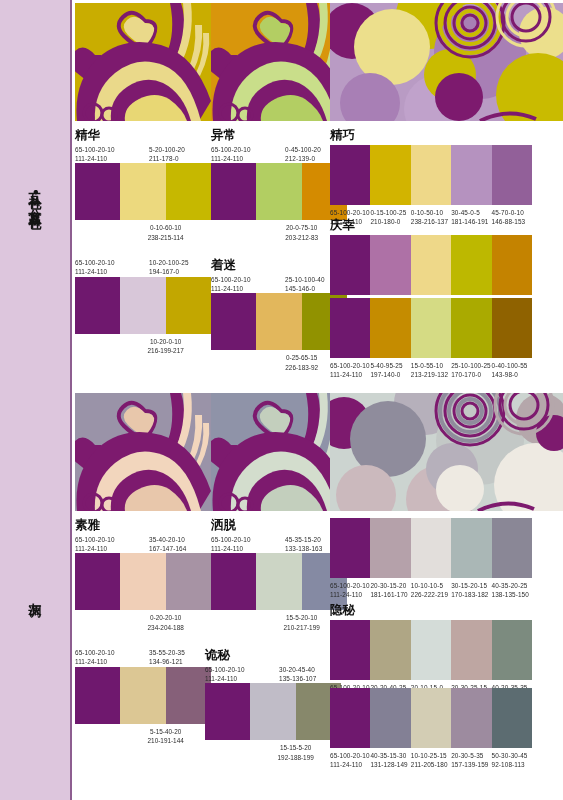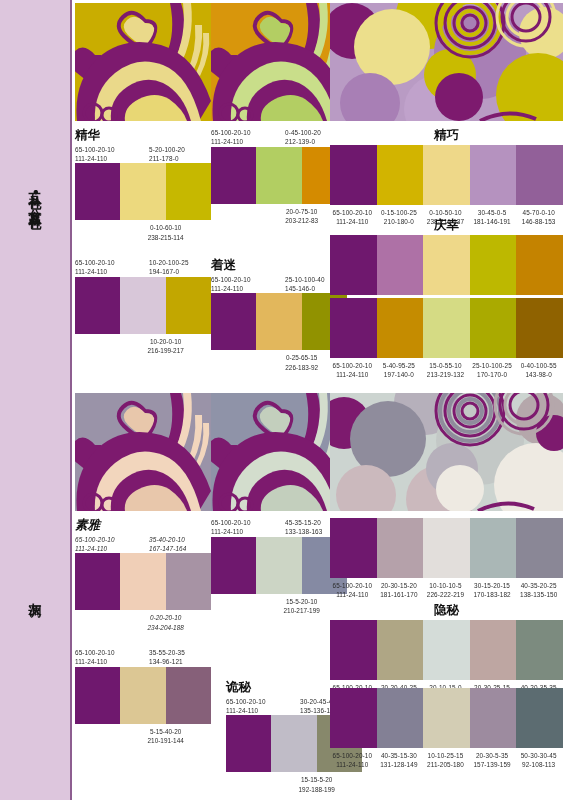--- a/index.html
+++ b/index.html
@@ -56,21 +56,21 @@
   .bars .bar { height: 57px; }
   .bars.three .bar { width: 33.3333%; }
   .bars.five  .bar { width: 20%; }
   .bars.tall .bar { height: 60px; }
 
   .codes-below { display:flex; font-size:6.4px; color:#2b2b2b; line-height:1.45; margin-top:3px; }
   .codes-below .sp { width: 33.3333%; }
   .codes-below .c  { width: 66.6666%; text-align: center; }
 
   .w-pair { width: 136px; }
-  .w-five { width: 233px; text-align: center; }
+  .w-five { width: 202px; }
 </style>
 </head>
 <body>
 
 <div class="page">
 
   <div class="rail">
     <div class="rail-band b1">
       <span class="rail-label">互补色•分离互补色</span>
     </div>
@@ -165,20 +165,21 @@
       <div class="bar" style="background: rgb(236, 217, 126);"></div>
       <div class="bar" style="background: rgb(198, 184, 0);"></div>
     </div>
     <div class="codes-below">
         <div class="sp"></div>
         <div class="c"><span>0-10-60-10</span><br><span>238-215-114</span></div>
       </div>
   </div>
 
   <div class="grp w-pair" style="left:211px; top:128px;">
+    <div class="grp-title">异常</div>
     <div class="codes two">
       <div class="c"><span>65-100-20-10</span><br><span>111-24-110</span></div>
       <div class="c right"><span>0-45-100-20</span><br><span>212-139-0</span></div>
     </div>
     <div class="bars three">
       <div class="bar" style="background: rgb(111, 24, 110);"></div>
       <div class="bar" style="background: rgb(178, 206, 98);"></div>
       <div class="bar" style="background: rgb(212, 139, 0);"></div>
     </div>
     <div class="codes-below">
@@ -341,38 +342,39 @@
           <circle cx="194" cy="12" r="24"></circle>
       </g>
       <g fill="none" stroke="#b5a7ab" stroke-width="3">
         <circle cx="194" cy="12" r="19"></circle>
           <circle cx="194" cy="12" r="29"></circle>
       </g>
       <path d="M148 118 q28 -14 56 -2" fill="none" stroke="#7d1a6e" stroke-width="4"></path>
     </svg>
   </div>
 
-  <div class="grp w-pair" style="left:75px; top:518px;font-style:italic;">
+  <div class="grp w-pair" style="left:75px; top:518px;">
     <div class="grp-title">素雅</div>
     <div class="codes two">
       <div class="c"><span>65-100-20-10</span><br><span>111-24-110</span></div>
       <div class="c right"><span>35-40-20-10</span><br><span>167-147-164</span></div>
     </div>
     <div class="bars three">
       <div class="bar" style="background: rgb(111, 24, 110);"></div>
       <div class="bar" style="background: rgb(240, 207, 183);"></div>
       <div class="bar" style="background: rgb(167, 147, 164);"></div>
     </div>
     <div class="codes-below">
         <div class="sp"></div>
         <div class="c"><span>0-20-20-10</span><br><span>234-204-188</span></div>
       </div>
   </div>
 
   <div class="grp w-pair" style="left:211px; top:518px;">
+    <div class="grp-title">洒脱</div>
     <div class="codes two">
       <div class="c"><span>65-100-20-10</span><br><span>111-24-110</span></div>
       <div class="c right"><span>45-35-15-20</span><br><span>133-138-163</span></div>
     </div>
     <div class="bars three">
       <div class="bar" style="background: rgb(111, 24, 110);"></div>
       <div class="bar" style="background: rgb(204, 213, 197);"></div>
       <div class="bar" style="background: rgb(133, 138, 163);"></div>
     </div>
     <div class="codes-below">
@@ -390,21 +392,21 @@
       <div class="bar" style="background: rgb(111, 24, 110);"></div>
       <div class="bar" style="background: rgb(220, 199, 148);"></div>
       <div class="bar" style="background: rgb(134, 96, 121);"></div>
     </div>
     <div class="codes-below">
         <div class="sp"></div>
         <div class="c"><span>5-15-40-20</span><br><span>210-191-144</span></div>
       </div>
   </div>
 
-  <div class="grp w-pair" style="left:226px; top:648px;margin-top:32px;">
+  <div class="grp w-pair" style="left:205px; top:648px;">
     <div class="grp-title">诡秘</div>
     <div class="codes two">
       <div class="c"><span>65-100-20-10</span><br><span>111-24-110</span></div>
       <div class="c right"><span>30-20-45-40</span><br><span>135-136-107</span></div>
     </div>
     <div class="bars three">
       <div class="bar" style="background: rgb(111, 24, 110);"></div>
       <div class="bar" style="background: rgb(192, 188, 199);"></div>
       <div class="bar" style="background: rgb(135, 136, 107);"></div>
     </div>

